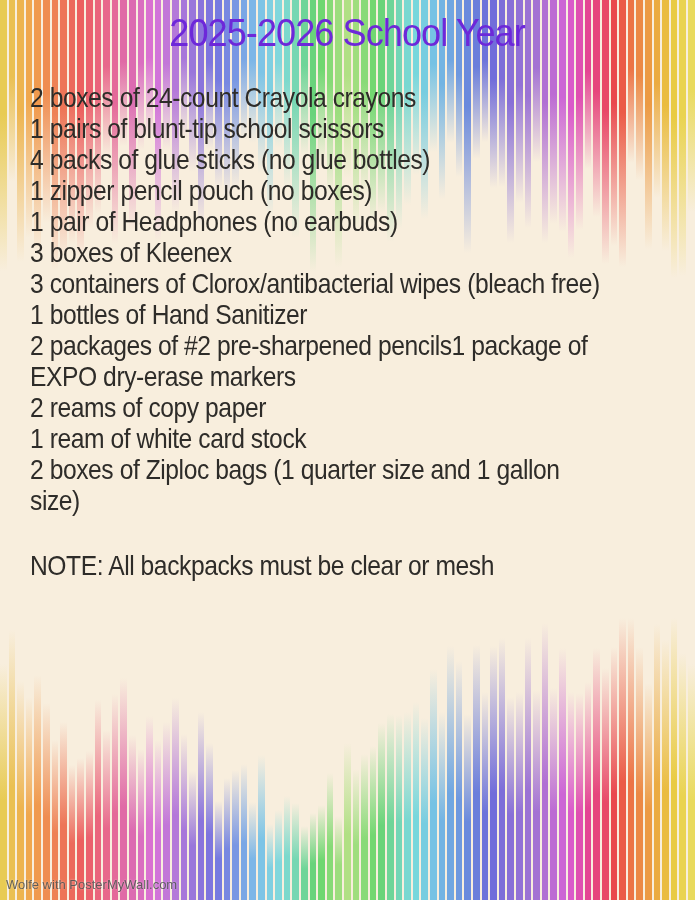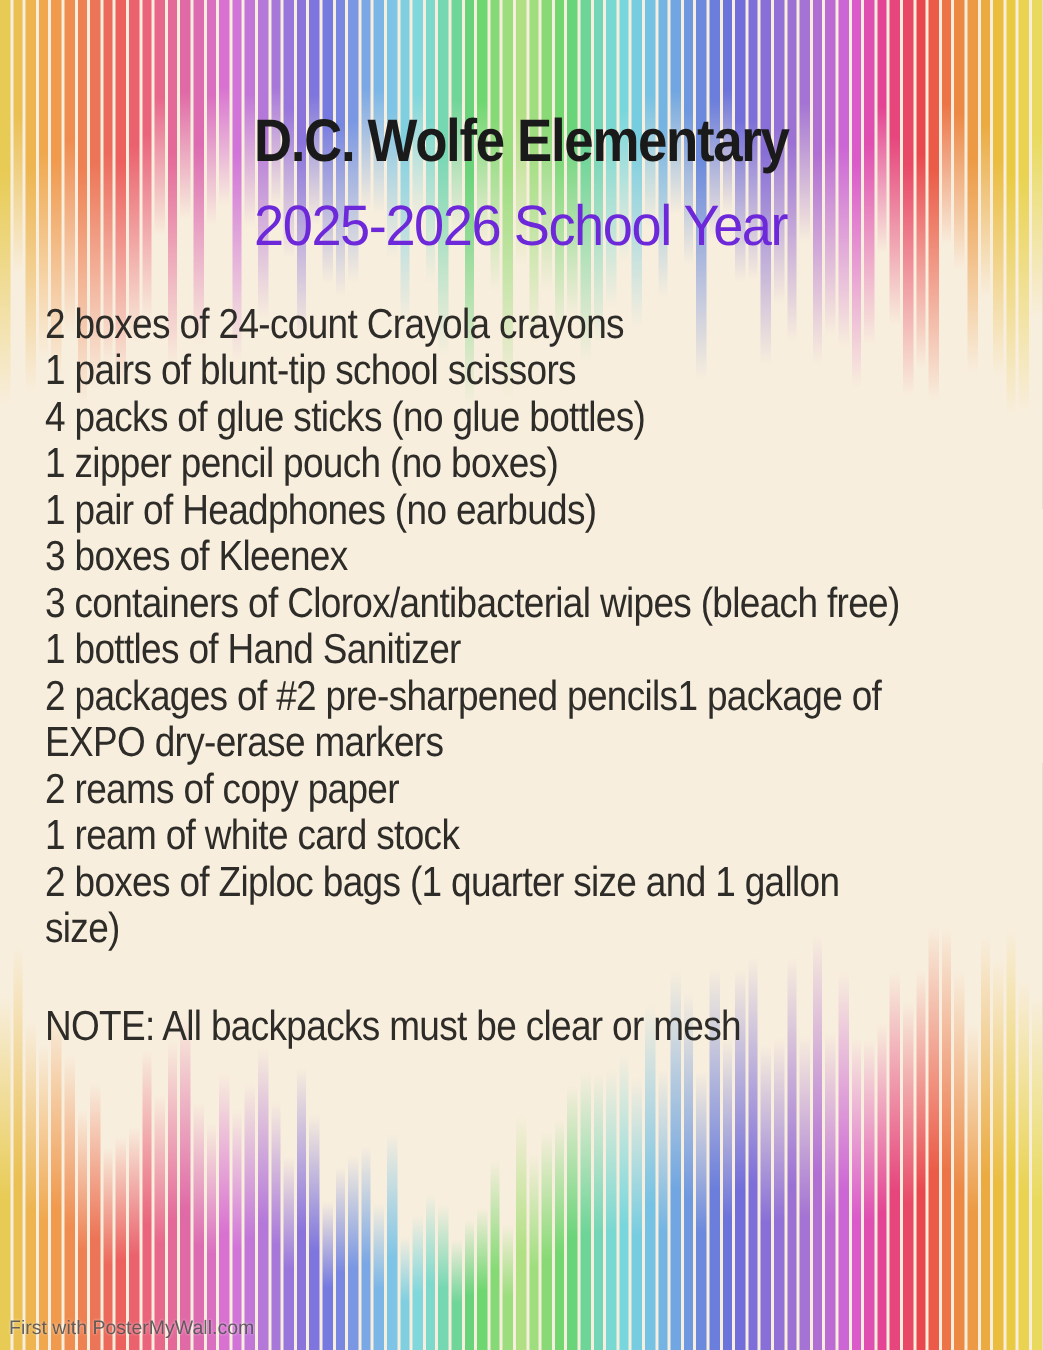--- a/index.html
+++ b/index.html
@@ -254,23 +254,20 @@
       <div class="stripe" style="left: 636.4px; width: 6.7px; height: 253px; background: linear-gradient(0deg, rgb(236, 137, 69) 0%, rgb(236, 137, 69) 42%, rgba(236, 137, 69, 0) 100%);"></div>
       <div class="stripe" style="left: 645px; width: 6.7px; height: 217px; background: linear-gradient(0deg, rgb(236, 154, 67) 0%, rgb(236, 154, 67) 42%, rgba(236, 154, 67, 0) 100%);"></div>
       <div class="stripe" style="left: 653.6px; width: 6.7px; height: 276px; background: linear-gradient(0deg, rgb(235, 171, 65) 0%, rgb(235, 171, 65) 42%, rgba(235, 171, 65, 0) 100%);"></div>
       <div class="stripe" style="left: 662.2px; width: 6.7px; height: 260px; background: linear-gradient(0deg, rgb(234, 188, 63) 0%, rgb(234, 188, 63) 42%, rgba(234, 188, 63, 0) 100%);"></div>
       <div class="stripe" style="left: 670.8px; width: 6.7px; height: 282px; background: linear-gradient(0deg, rgb(233, 203, 67) 0%, rgb(233, 203, 67) 42%, rgba(233, 203, 67, 0) 100%);"></div>
       <div class="stripe" style="left: 679.4px; width: 6.7px; height: 247px; background: linear-gradient(0deg, rgb(233, 211, 80) 0%, rgb(233, 211, 80) 42%, rgba(233, 211, 80, 0) 100%);"></div>
       <div class="stripe" style="left: 688px; width: 6.7px; height: 236px; background: linear-gradient(0deg, rgb(233, 218, 93) 0%, rgb(233, 218, 93) 42%, rgba(233, 218, 93, 0) 100%);"></div>
     </div>
 
   <div class="content">
-    <h1 class="school-name" style="color: rgb(26, 26, 26);">
-      <span>D.C. Wolfe Elementary</span>
-    </h1>
     <h3 class="school-year" style="color: #6d28d9;">
       <span>2025-2026 School Year</span>
     </h3>
 
     <div class="supply-list" style="color: rgb(46, 44, 41);">
         <div class="supply-line">2 boxes of 24-count Crayola crayons</div>
         <div class="supply-line">1 pairs of blunt-tip school scissors</div>
         <div class="supply-line">4 packs of glue sticks (no glue bottles)</div>
         <div class="supply-line">1 zipper pencil pouch (no boxes)</div>
         <div class="supply-line">1 pair of Headphones (no earbuds)</div>
@@ -280,14 +277,14 @@
         <div class="supply-line">2 packages of #2 pre-sharpened pencils1 package of</div>
         <div class="supply-line">EXPO dry-erase markers</div>
         <div class="supply-line">2 reams of copy paper</div>
         <div class="supply-line">1 ream of white card stock</div>
         <div class="supply-line">2 boxes of Ziploc bags (1 quarter size and 1 gallon</div>
         <div class="supply-line">size)</div>
       <div class="note-line">NOTE: All backpacks must be clear or mesh</div>
     </div>
   </div>
 
-  <div class="watermark">First with PosterMyWall.com</div>
+  <div class="watermark">Wolfe with PosterMyWall.com</div>
 </div>
 
 </body></html>

